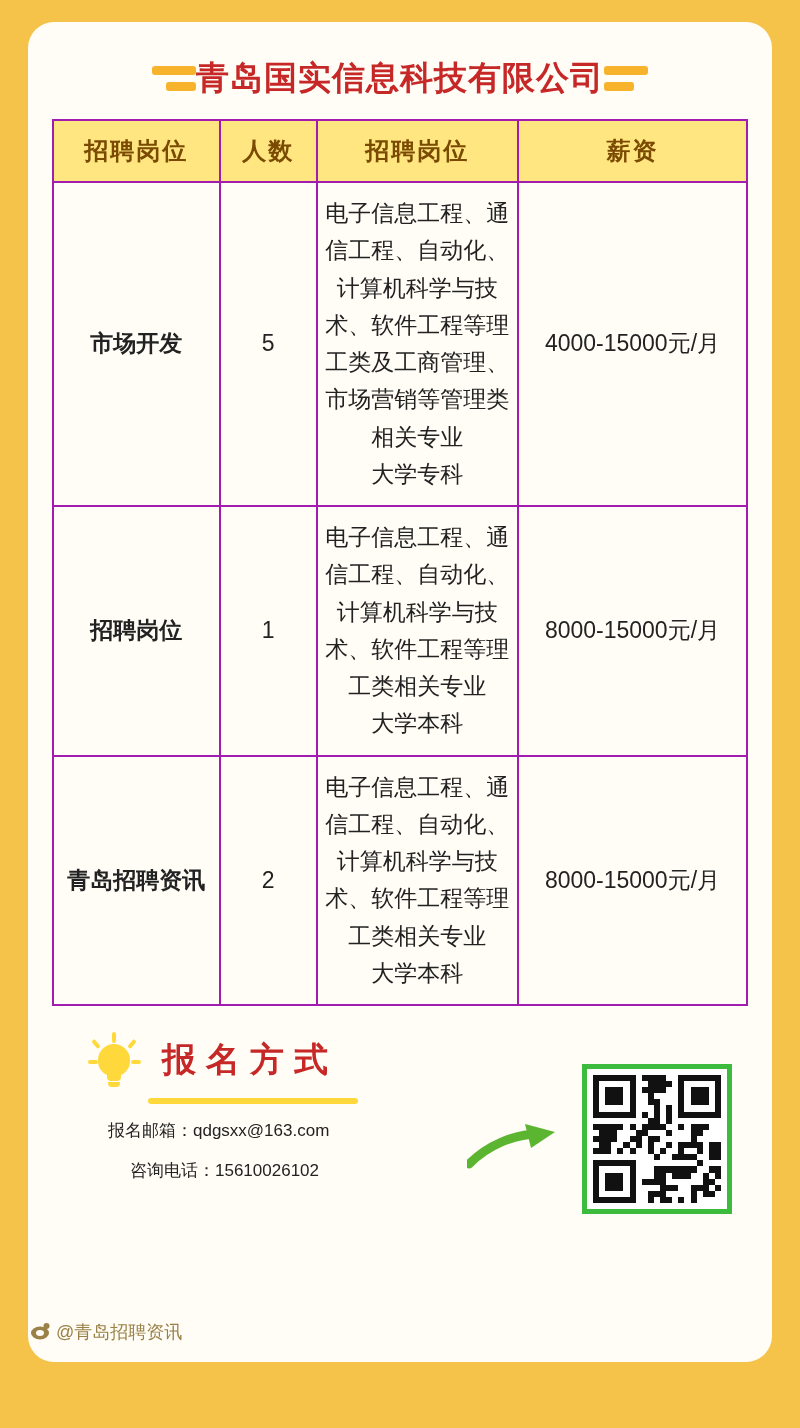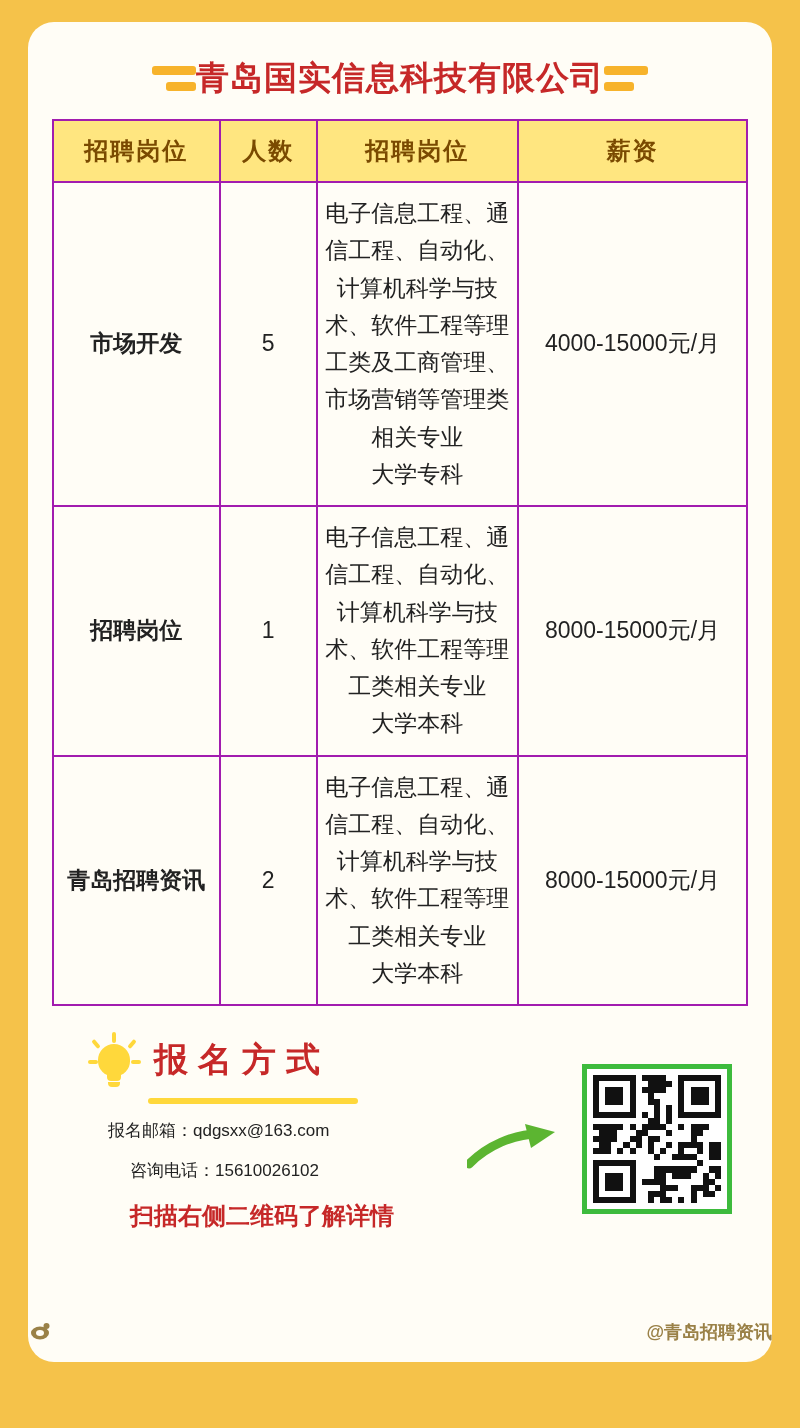--- a/index.html
+++ b/index.html
@@ -142,20 +142,21 @@
   .bulb .r3 { width: 4px; height: 10px; left: 42px; top: 7px; transform: rotate(40deg); }
   .bulb .r4 { width: 10px; height: 4px; left: 0px;  top: 28px; }
   .bulb .r5 { width: 10px; height: 4px; left: 43px; top: 28px; }
   .apply-title {
     font-size: 34px;
     font-weight: bold;
     color: #C62828;
     letter-spacing: 10px;
     position: relative;
     padding-bottom: 6px;
+    margin-left: 8px;
   }
   .apply-underline {
     margin: 4px 0 0 96px;
     width: 210px;
     height: 6px;
     background: #FFD83B;
     border-radius: 3px;
   }
   .contact {
     margin-top: 16px;
@@ -203,25 +204,24 @@
     height: 46px;
   }
   
   .footer {
     position: absolute;
     left: 0;
     bottom: 18px;
     width: 100%;
     display: flex;
     align-items: center;
-    justify-content: space-between;
-    gap: 24px;
+    justify-content: flex-start;
+    gap: 4px;
     color: #9a8147;
     font-size: 18px;
-    font-weight: bold;
   }
   .weibo-eye {
     width: 24px;
     height: 24px;
     flex: none;
   }
 </style>
 </head>
 <body>
 
@@ -299,21 +299,20 @@
           <span class="base"></span>
           <span class="base2"></span>
       </span>
       <span class="apply-title">报名方式</span>
     </div>
     <div class="apply-underline"></div>
 
     <div class="contact">
       <div class="contact-line">报名邮箱：qdgsxx@163.com</div>
       <div class="contact-line indent">咨询电话：15610026102</div>
-      <div class="contact-note">扫描右侧二维码了解详情</div>
     </div>
 
     <svg class="arrow" viewBox="0 0 90 46">
       <path d="M2 40 C 20 22, 46 10, 72 10" stroke="#5CB531" stroke-width="9" fill="none" stroke-linecap="round"></path>
       <polygon points="88,8 58,0 64,24" fill="#5CB531"></polygon>
     </svg>
 
     <div class="qr-box">
       <div class="qr-grid" id="qr">
           <div class="on"></div>

